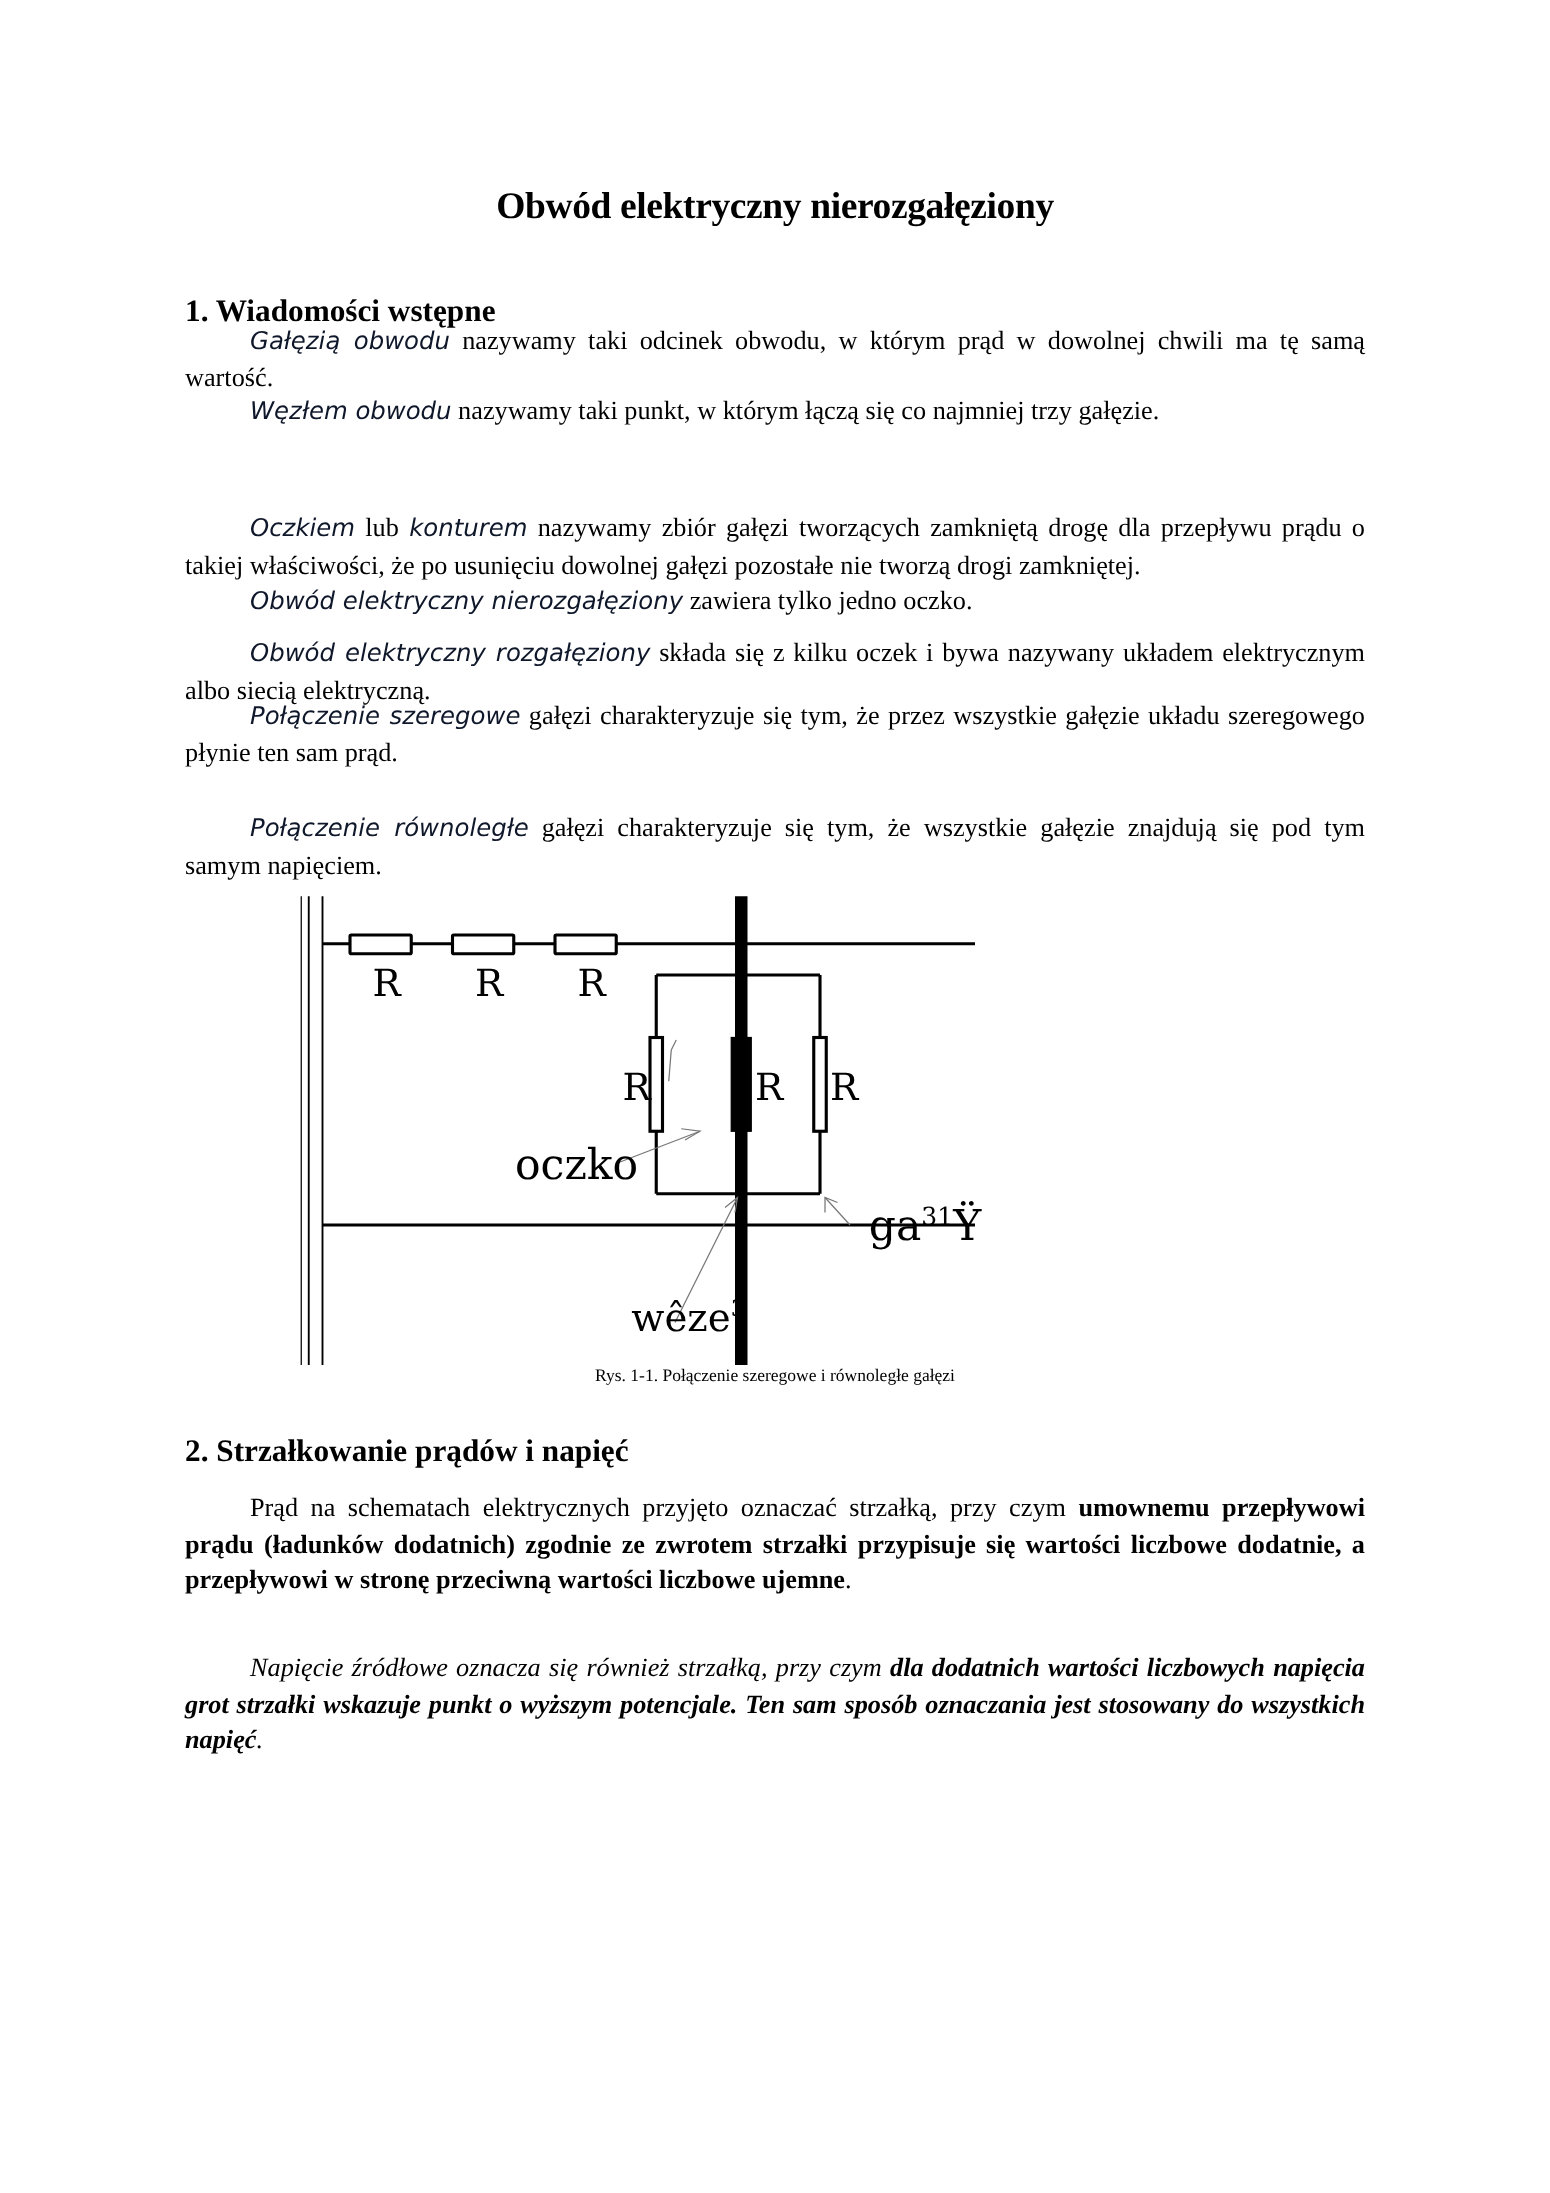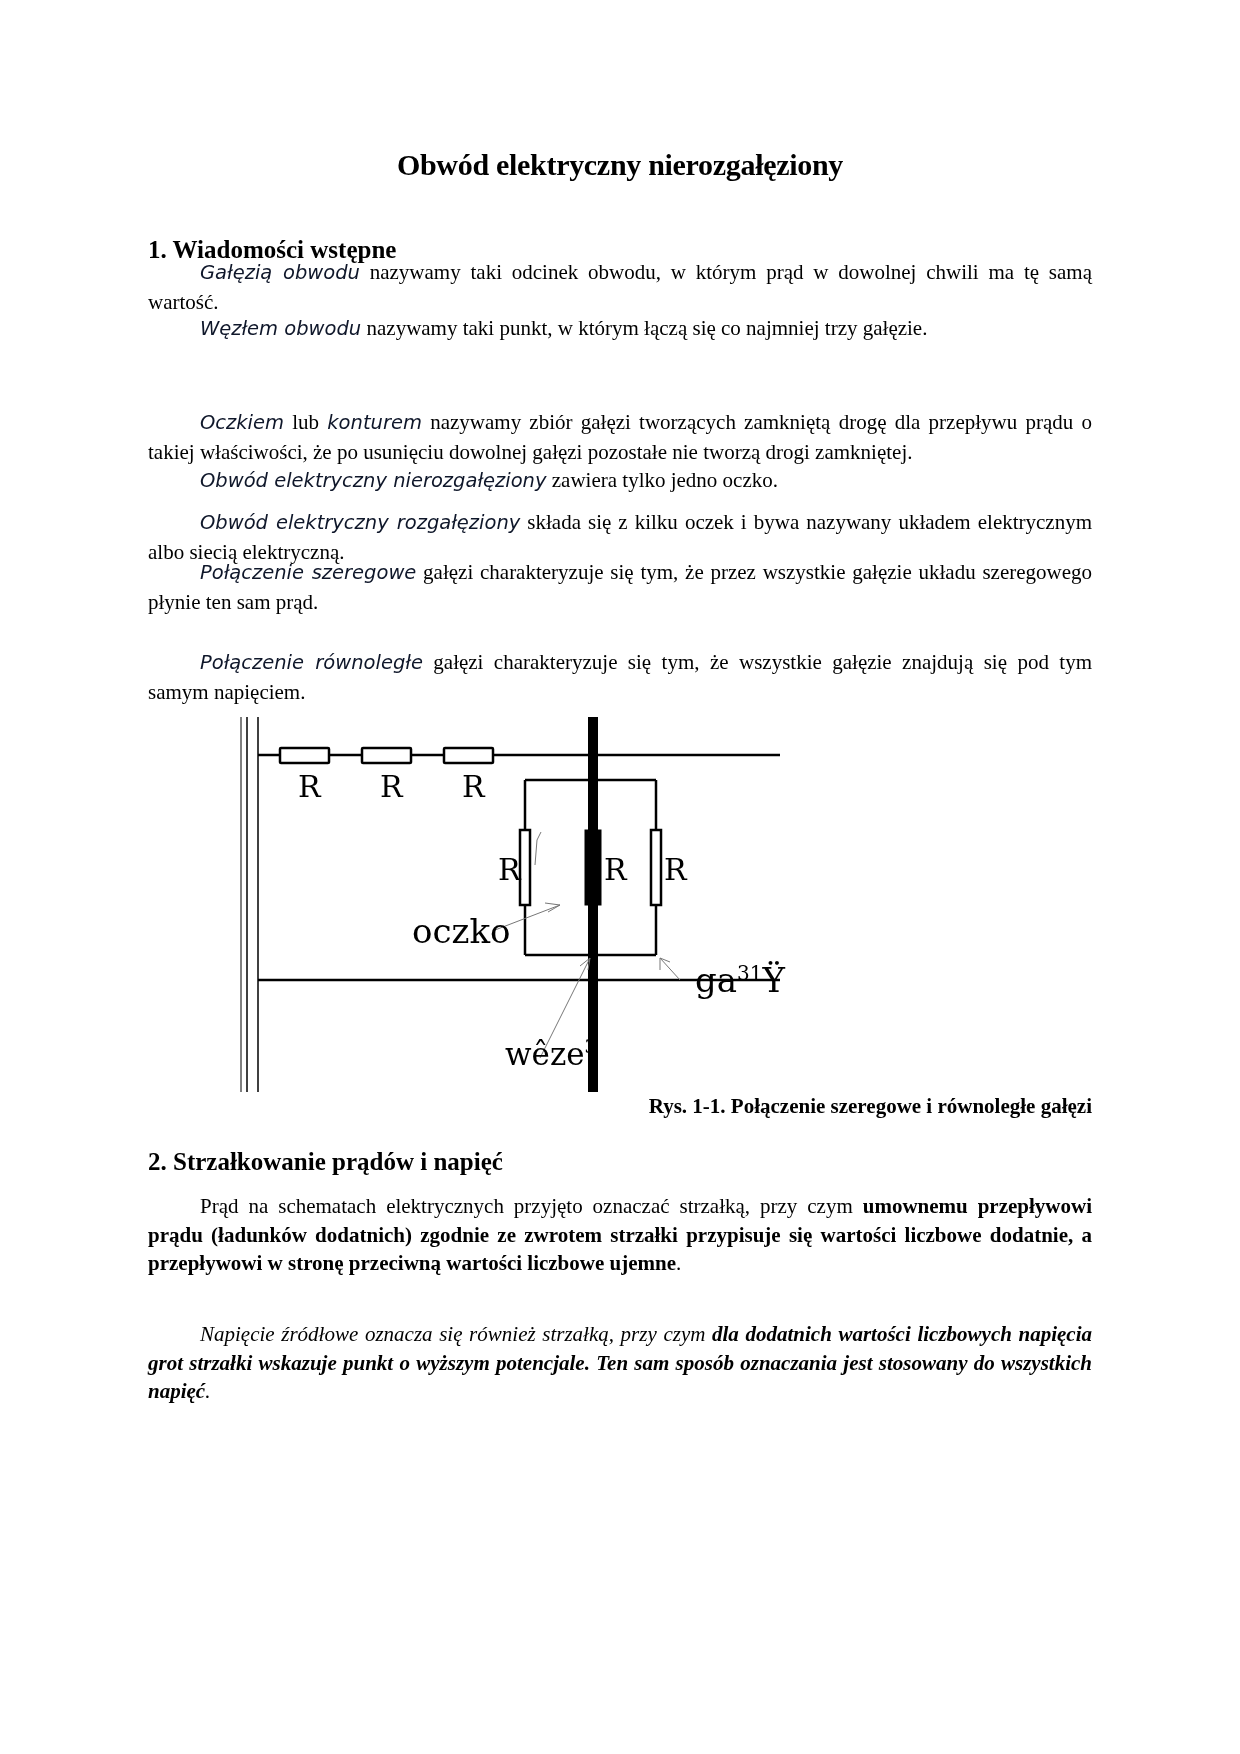--- a/index.html
+++ b/index.html
@@ -7,22 +7,22 @@
          font-family: "Liberation Serif", "DejaVu Serif", serif; color: #000; }
   .page { position: absolute; left: 148px; top: 0; width: 944px; }
   .title { position: absolute; left: 0; width: 944px; top: 148px; text-align: center;
            font-size: 30px; font-weight: bold; letter-spacing: -0.3px; }
   .h { position: absolute; left: 0; font-size: 25px; font-weight: bold; }
   .p { position: absolute; left: 0; width: 944px; font-size: 21px; line-height: 28.5px;
        text-align: justify; text-indent: 52px; }
   .term { color: #0f172a; font-style: italic; font-family: "DejaVu Sans", sans-serif; font-size: 19.5px; }
   .b { font-weight: bold; }
   .diagram { position: absolute; left: 0; top: 0; }
-  .caption { position: absolute; left: 0; width: 944px; top: 1094px; text-align: right;
-             font-size: 21px; font-weight: bold; }
+  .caption { position: absolute; left: 0; width: 944px; top: 1094px; text-align: center;
+             font-size: 14px; font-weight: normal; }
 </style>
 </head>
 <body>
 
 <div class="page">
 
   <div class="title">Obwód elektryczny nierozgałęziony</div>
 
   <div class="h" style="top:212px;margin-top:24px;">1. Wiadomości wstępne</div>
 

